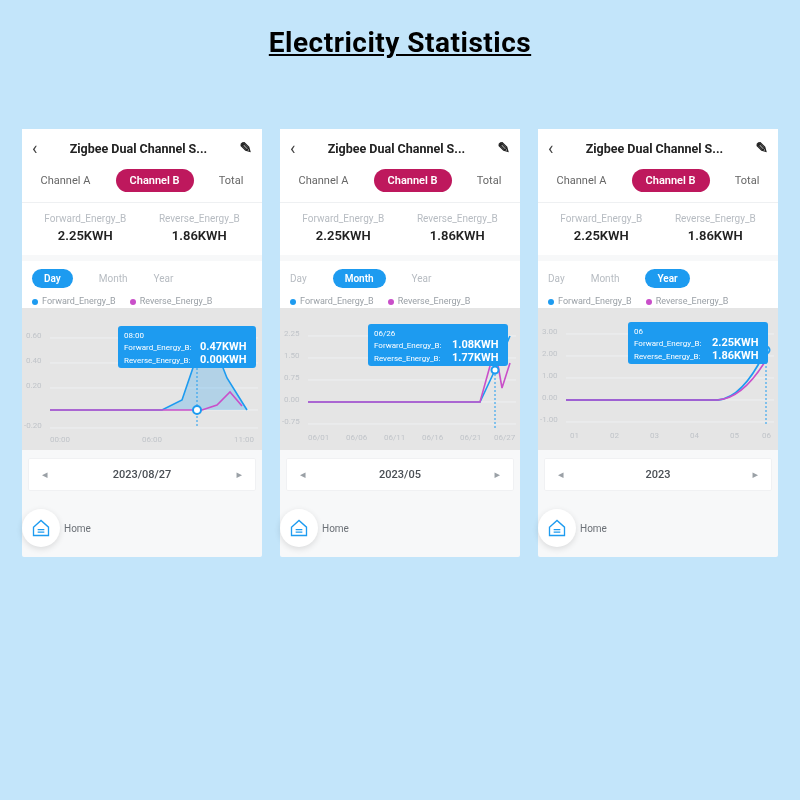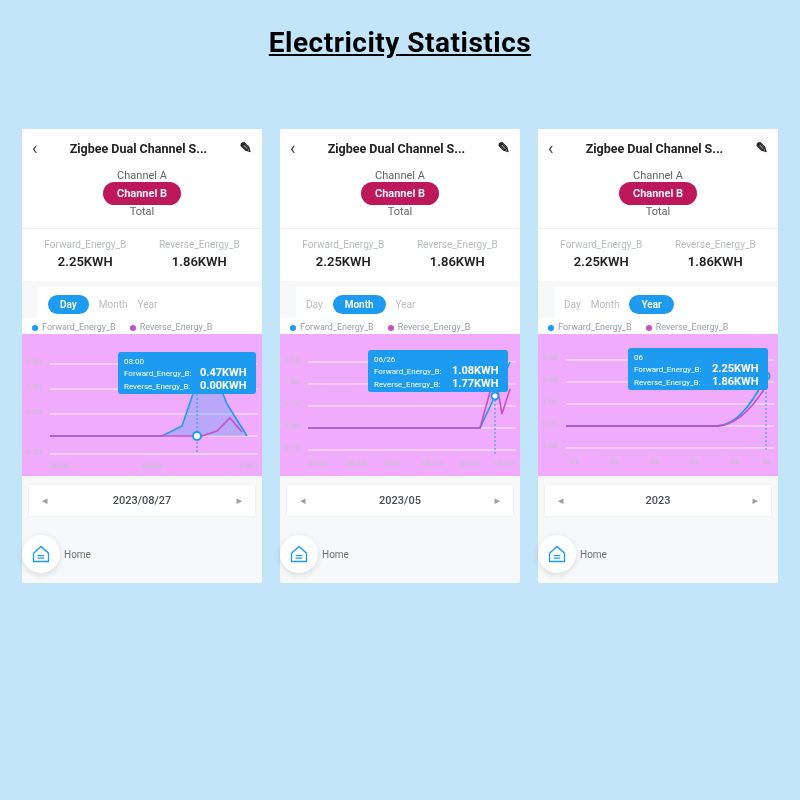--- a/index.html
+++ b/index.html
@@ -44,50 +44,49 @@
   .hdr .back{font-size:18px;color:#444;line-height:1}
   .hdr .title{font-weight:700;font-size:12.5px;color:#222}
   .hdr .edit{font-size:15px;color:#222;font-weight:700}
   
   .seg{
     display:flex;align-items:center;justify-content:space-around;
     background:#fff;
     padding:4px 6px 10px;
     border-bottom:1px solid #eef0f2;
     font-size:11px;
-    flex-direction:column;
   }
   .seg span{color:#666}
   .seg .on{
     background:#be185d;color:#fff;
     padding:5px 14px;border-radius:14px;font-weight:600;
   }
   
   .readouts{
     display:flex;justify-content:space-around;
     padding:10px 6px 12px;background:#fff;margin-bottom:6px;
   }
   .readouts .col{text-align:center}
   .readouts .lbl{color:#b7bcc2;font-size:10px;margin-bottom:4px}
   .readouts .val{color:#222;font-weight:600;font-size:13px}
   
   .period{
-    display:flex;align-items:center;gap:10px;
-    padding:8px 10px 4px;background:#fff;font-size:10px;color:#b7bcc2;margin-left:16px;
+    display:flex;align-items:center;gap:26px;
+    padding:8px 10px 4px;background:#fff;font-size:10px;color:#b7bcc2;
   }
   .period .on{
     background:#1d9bf0;color:#fff;padding:4px 12px;border-radius:12px;font-weight:600;font-size:10px;
   }
   
   .legend{display:flex;gap:14px;padding:4px 10px 2px;background:#fff;font-size:9px;color:#9aa0a6}
   .legend span::before{content:"";display:inline-block;width:6px;height:6px;border-radius:50%;margin-right:4px;vertical-align:middle}
   .legend .s1::before{background:#1d9bf0}
   .legend .s2::before{background:#c94fc9}
   
-  .chart{background:#f0abfc;padding:0 0 2px}
+  .chart{background:#e5e5e5;padding:0 0 2px}
   .chart svg{display:block}
   .tooltip-box{fill:#1d9bf0}
   .tooltip-txt{fill:#fff;font-size:8px}
   .tooltip-val{fill:#fff;font-size:11px;font-weight:700}
   .axis-txt{fill:#c0c4c9;font-size:8px}
   .grid-line{stroke:#eef0f2;stroke-width:1}
   .guide{stroke:#1d9bf0;stroke-width:1;stroke-dasharray:2 2}
   
   .date-nav{
     margin:8px 6px 0;background:#fff;border-radius:2px;

